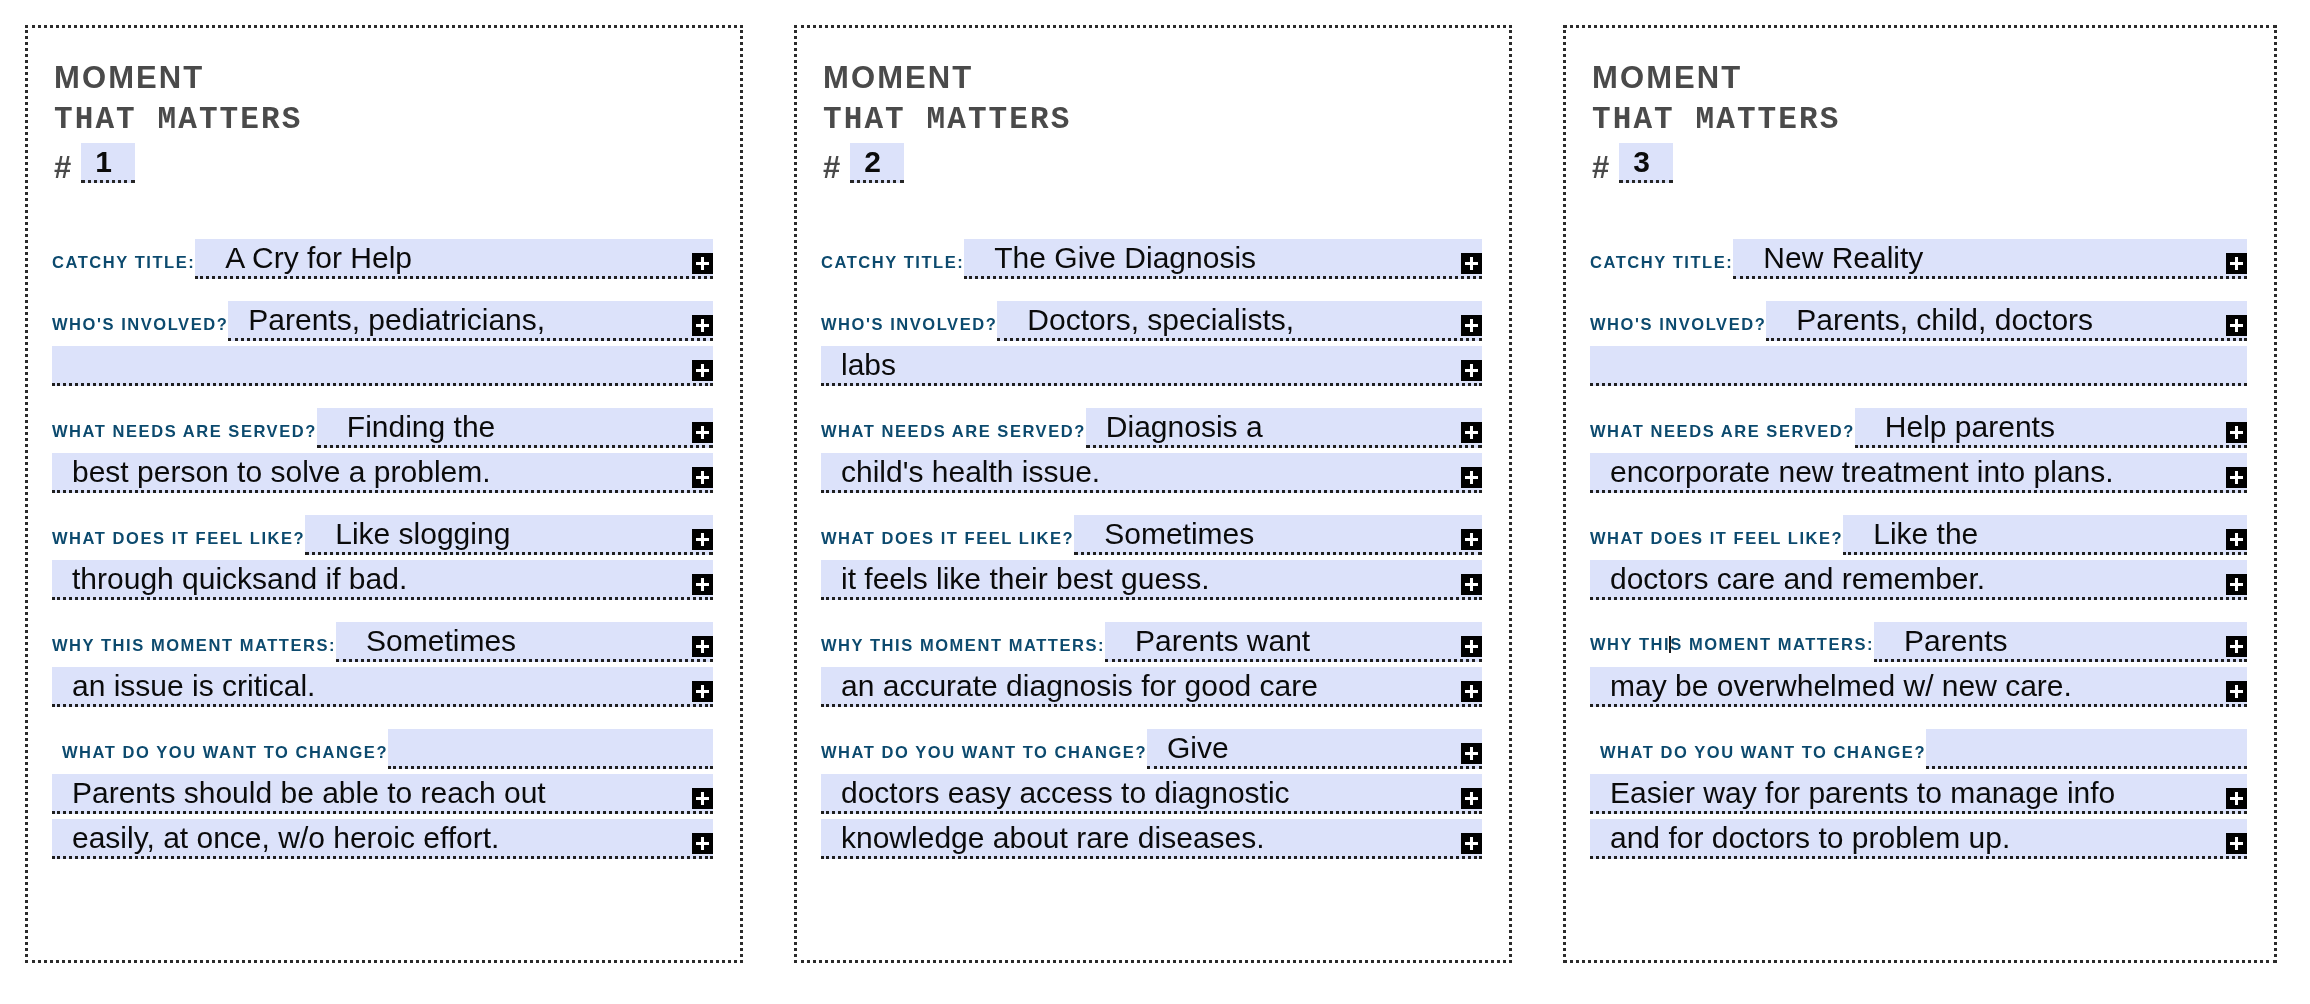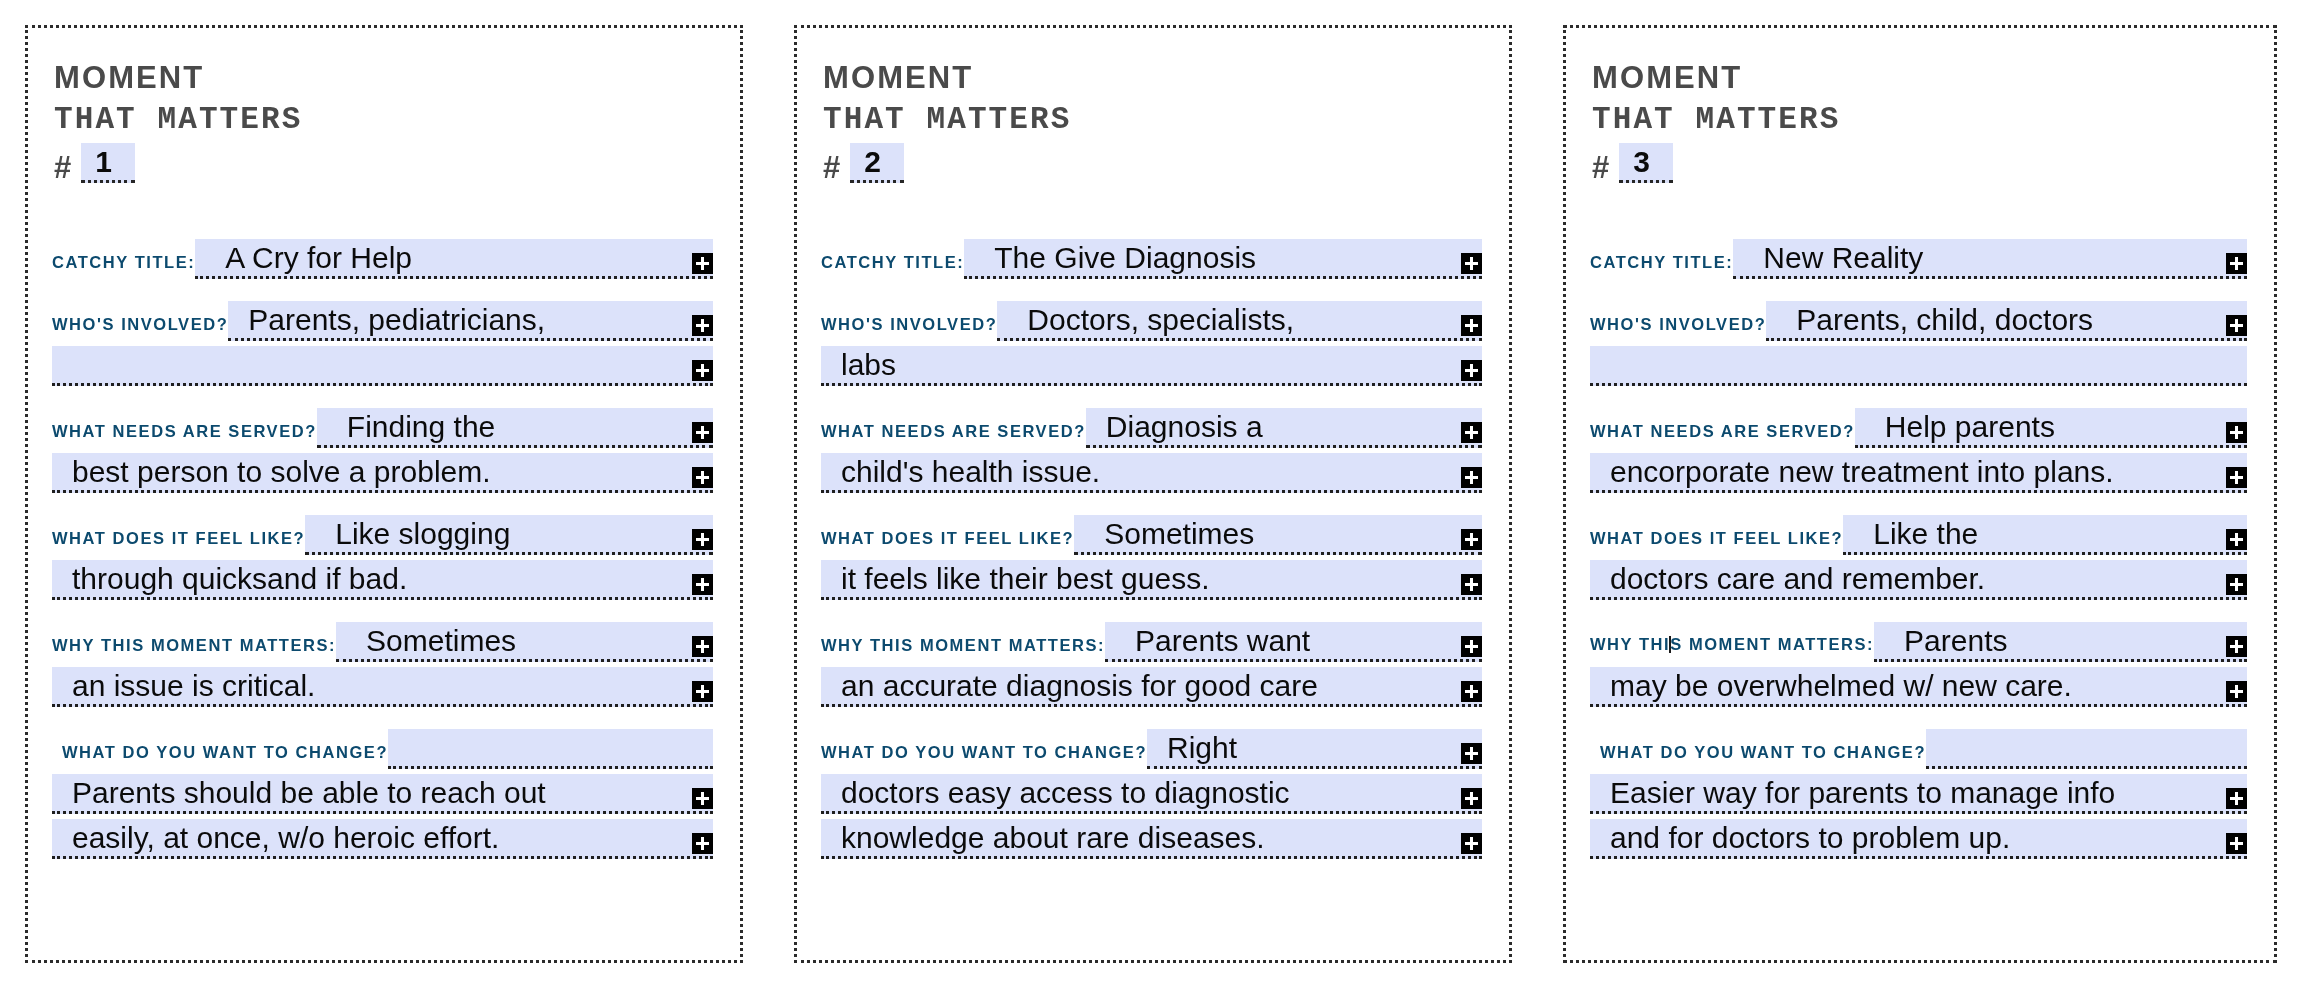--- a/index.html
+++ b/index.html
@@ -364,21 +364,21 @@
             <span class="val">an accurate diagnosis for good care</span>
             <span class="plus"></span>
           </span>
         </div>
       </div>
 
       <div class="field-block">
         <div class="line">
           <span class="fld-label">What do you want to change?</span>
           <span class="fld-input">
-            <span class="val">Right</span>
+            <span class="val">Give</span>
             <span class="plus"></span>
           </span>
         </div>
         <div class="line">
           <span class="fld-input">
             <span class="val">doctors easy access to diagnostic</span>
             <span class="plus"></span>
           </span>
         </div>
         <div class="line">

